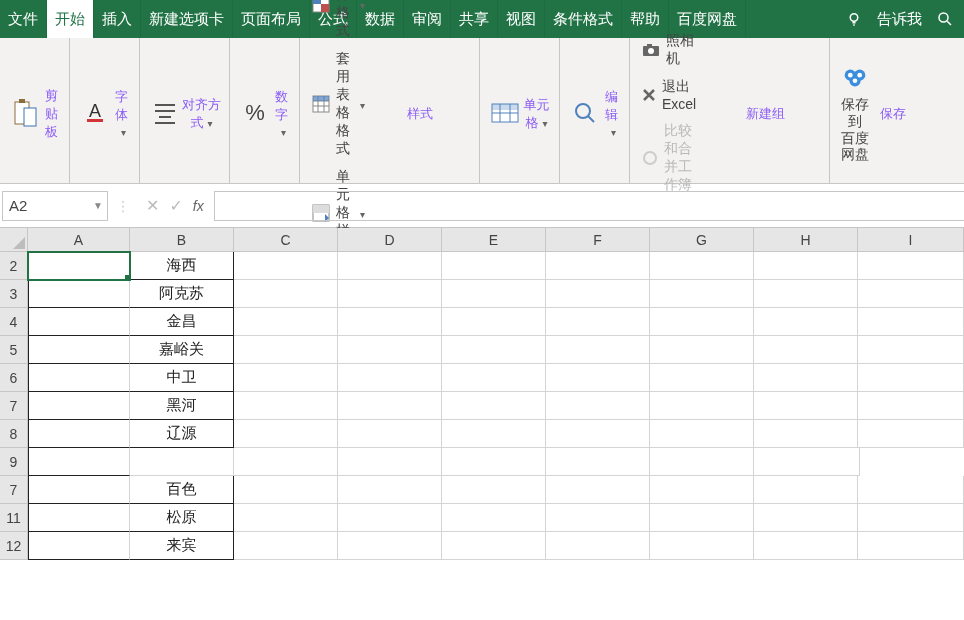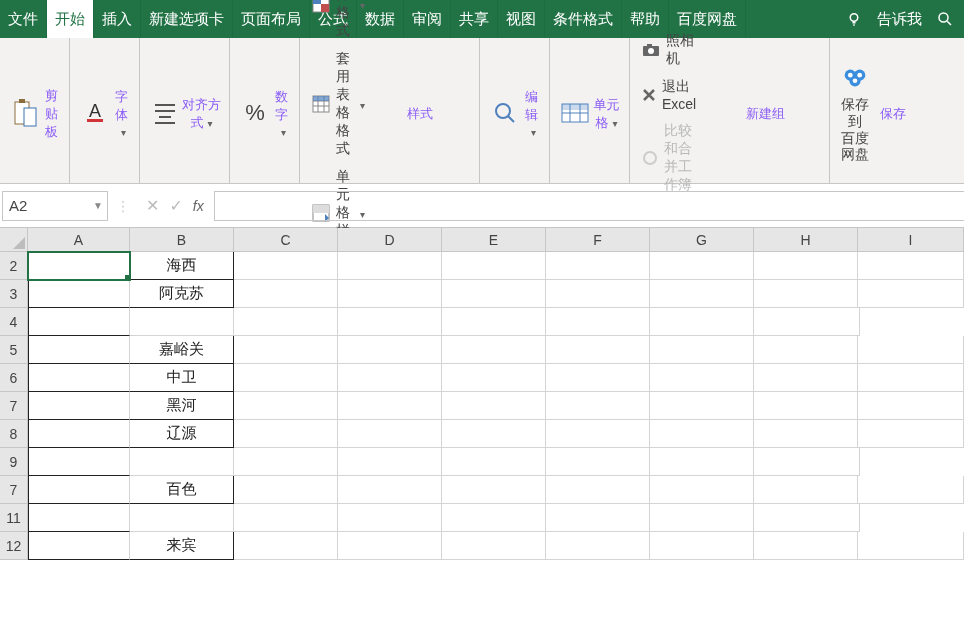--- a/index.html
+++ b/index.html
@@ -165,47 +165,47 @@
               <path d="M13 10l4 4-4 4z" fill="#4f81bd"></path>
             </svg>
           </span>
         <span>单元格样式</span>
           <span class="drop-sm"></span>
       </div>
     </div>
     <div class="rgrp-label">样式</div>
   </div>
 
-  <div class="rgrp" style="width:70px;">
-    <div class="rgrp-body">
-      <div class="bigbtn">
-        <span class="ic">
-            <svg width="28" height="28" viewBox="0 0 28 28" fill="none" stroke="#4f81bd" stroke-width="2">
-              <circle cx="12" cy="12" r="7"></circle>
-              <path d="M17 17l6 6"></path>
-            </svg>
-          </span>
-      </div>
-    </div>
-    <div class="rgrp-label"><span>编辑</span><span class="drop-sm"></span></div>
-  </div>
-
   <div class="rgrp" style="width:80px;">
     <div class="rgrp-body">
       <div class="bigbtn">
         <span class="ic">
             <svg width="30" height="26" viewBox="0 0 30 26">
               <rect x="2" y="4" width="26" height="18" fill="#fff" stroke="#4f81bd"></rect>
               <rect x="2" y="4" width="26" height="6" fill="#4f81bd" opacity="0.3"></rect>
               <path d="M10 4v18M20 4v18M2 13h26" stroke="#4f81bd"></path>
             </svg>
           </span>
       </div>
     </div>
     <div class="rgrp-label"><span>单元格</span><span class="drop-sm"></span></div>
+  </div>
+
+  <div class="rgrp" style="width:70px;">
+    <div class="rgrp-body">
+      <div class="bigbtn">
+        <span class="ic">
+            <svg width="28" height="28" viewBox="0 0 28 28" fill="none" stroke="#4f81bd" stroke-width="2">
+              <circle cx="12" cy="12" r="7"></circle>
+              <path d="M17 17l6 6"></path>
+            </svg>
+          </span>
+      </div>
+    </div>
+    <div class="rgrp-label"><span>编辑</span><span class="drop-sm"></span></div>
   </div>
 
   <div class="rgrp" style="width:200px;gap:6px;">
     <div class="rgrp-body col">
       <div class="smallrow">
         <span class="sic">
             <svg width="18" height="14" viewBox="0 0 18 14">
               <rect x="1" y="3" width="16" height="10" fill="#666" rx="1"></rect>
               <circle cx="9" cy="8" r="3" fill="#fff"></circle>
               <rect x="5" y="1" width="5" height="3" fill="#666"></rect>
@@ -305,20 +305,21 @@
         <div class="cell" style="width: 104px;"></div>
         <div class="cell" style="width: 104px;"></div>
         <div class="cell" style="width: 104px;"></div>
         <div class="cell" style="width: 104px;"></div>
         <div class="cell" style="width: 104px;"></div>
         <div class="cell" style="width: 106px;"></div>
       </div>
       <div class="row">
         <div class="rowhead">4</div>
         <div class="cell edge-l edge-b" style="width: 102px;"></div>
+        <div class="cell edge-r edge-b" style="width: 104px;">金昌</div>
         <div class="cell" style="width: 104px;"></div>
         <div class="cell" style="width: 104px;"></div>
         <div class="cell" style="width: 104px;"></div>
         <div class="cell" style="width: 104px;"></div>
         <div class="cell" style="width: 104px;"></div>
         <div class="cell" style="width: 104px;"></div>
         <div class="cell" style="width: 106px;"></div>
       </div>
       <div class="row">
         <div class="rowhead">5</div>
@@ -387,20 +388,21 @@
         <div class="cell" style="width: 104px;"></div>
         <div class="cell" style="width: 104px;"></div>
         <div class="cell" style="width: 104px;"></div>
         <div class="cell" style="width: 104px;"></div>
         <div class="cell" style="width: 104px;"></div>
         <div class="cell" style="width: 106px;"></div>
       </div>
       <div class="row">
         <div class="rowhead">11</div>
         <div class="cell edge-l edge-b" style="width: 102px;"></div>
+        <div class="cell edge-r edge-b" style="width: 104px;">松原</div>
         <div class="cell" style="width: 104px;"></div>
         <div class="cell" style="width: 104px;"></div>
         <div class="cell" style="width: 104px;"></div>
         <div class="cell" style="width: 104px;"></div>
         <div class="cell" style="width: 104px;"></div>
         <div class="cell" style="width: 104px;"></div>
         <div class="cell" style="width: 106px;"></div>
       </div>
       <div class="row">
         <div class="rowhead">12</div>

